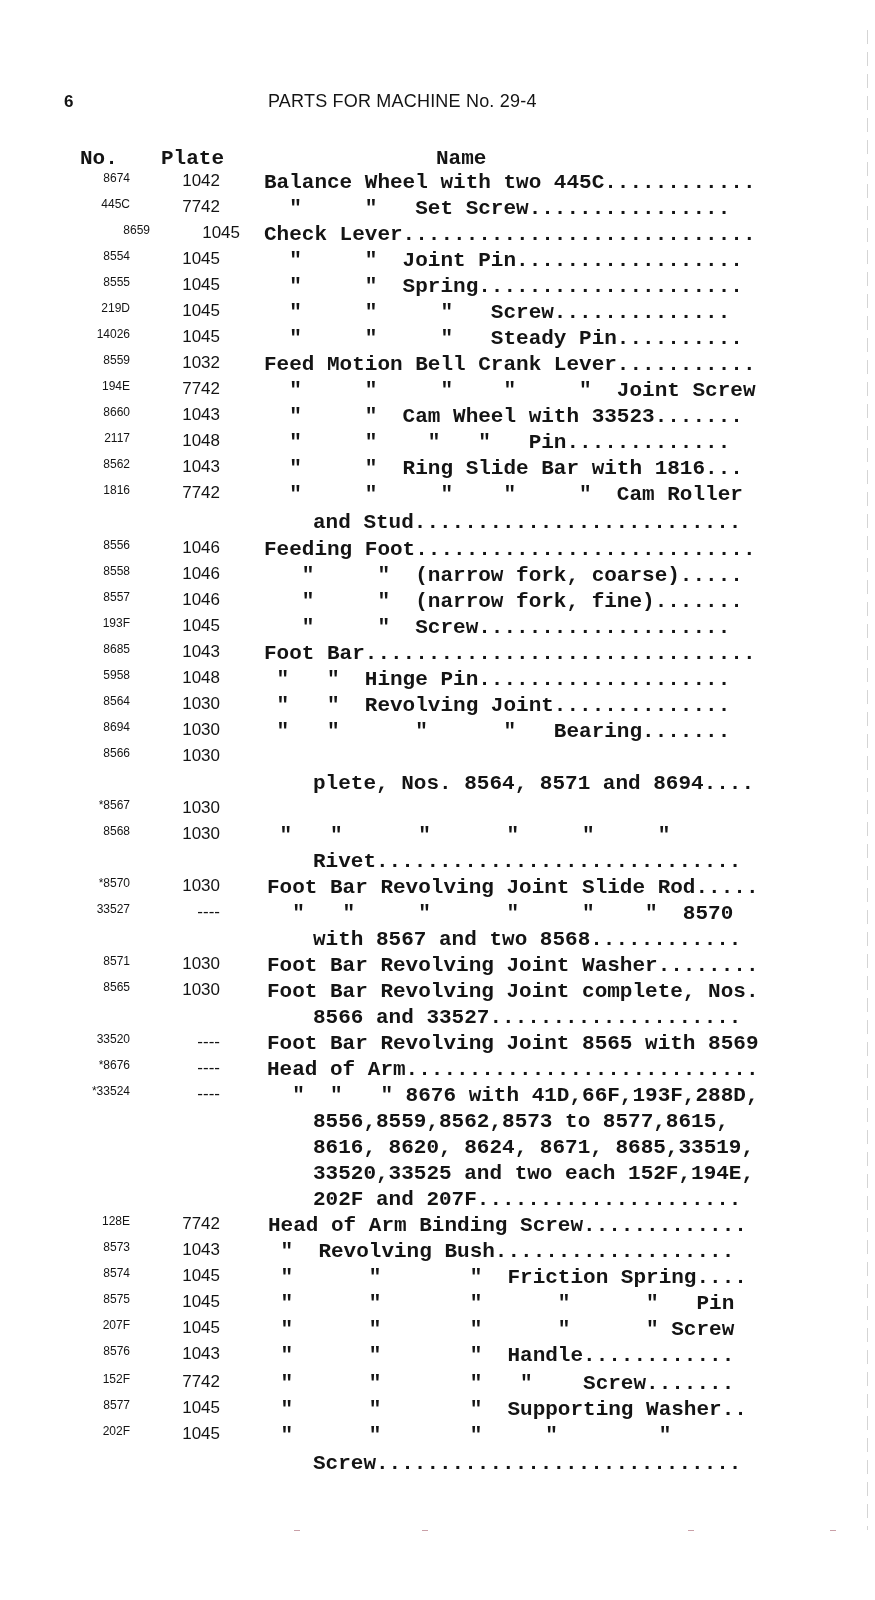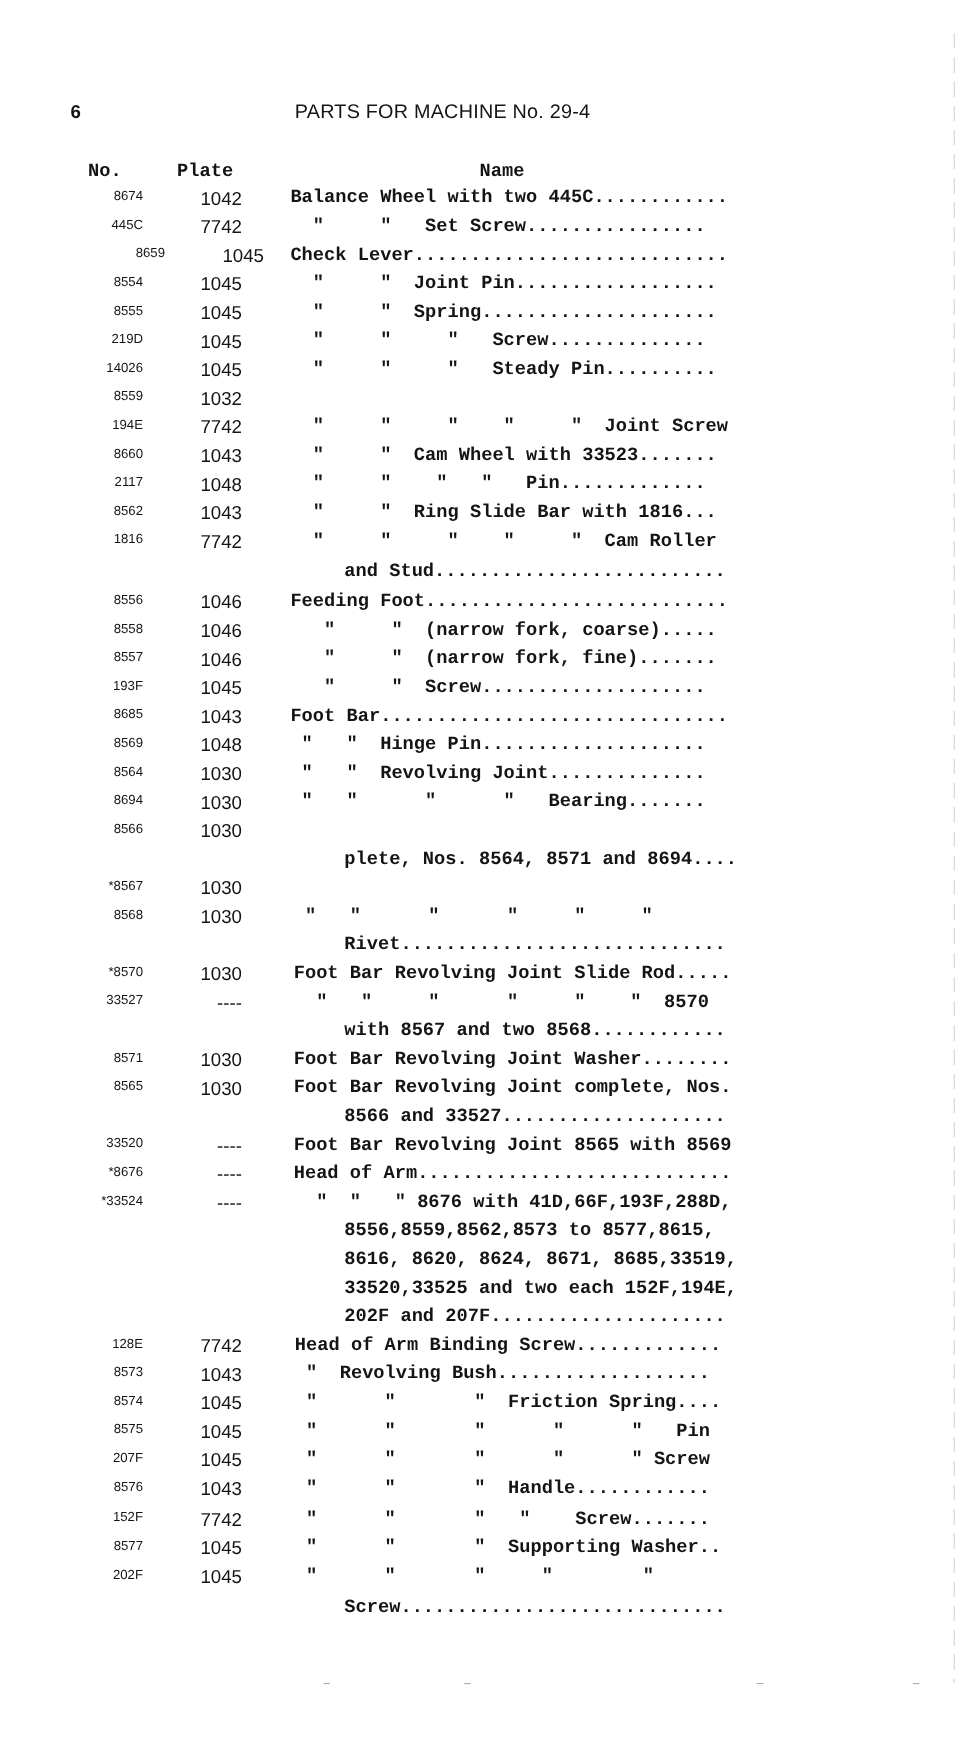--- a/index.html
+++ b/index.html
@@ -25,21 +25,21 @@
     .page-title {
       position: absolute;
       left: 268px;
       top: 91px;
       font-family: "Liberation Sans", sans-serif;
       font-size: 18px;
       letter-spacing: 0.2px;
     }
     .mono {
       font-family: "Liberation Mono", "DejaVu Sans Mono", monospace;
-      font-size: 17px;
+      font-size: 21px;
       font-weight: bold;
       white-space: pre;
     }
     .hdr {
       position: absolute;
       top: 147px;
     }
     .row {
       position: absolute;
       left: 0;
@@ -128,20 +128,21 @@
         <span class="c-name mono" style="left: 264px;">  "     "     "   Screw..............</span>
       </div>
       <div class="row" style="top: 327px;">
         <span class="c-no">14026</span>
         <span class="c-plate">1045</span>
         <span class="c-name mono" style="left: 264px;">  "     "     "   Steady Pin..........</span>
       </div>
       <div class="row" style="top: 353px;">
         <span class="c-no">8559</span>
         <span class="c-plate">1032</span>
+        <span class="c-name mono" style="left: 264px;">Feed Motion Bell Crank Lever...........</span>
       </div>
       <div class="row" style="top: 379px;">
         <span class="c-no">194E</span>
         <span class="c-plate">7742</span>
         <span class="c-name mono" style="left: 264px;">  "     "     "    "     "  Joint Screw</span>
       </div>
       <div class="row" style="top: 405px;">
         <span class="c-no">8660</span>
         <span class="c-plate">1043</span>
         <span class="c-name mono" style="left: 264px;">  "     "  Cam Wheel with 33523.......</span>
@@ -185,21 +186,21 @@
         <span class="c-no">193F</span>
         <span class="c-plate">1045</span>
         <span class="c-name mono" style="left: 264px;">   "     "  Screw....................</span>
       </div>
       <div class="row" style="top: 642px;">
         <span class="c-no">8685</span>
         <span class="c-plate">1043</span>
         <span class="c-name mono" style="left: 264px;">Foot Bar...............................</span>
       </div>
       <div class="row" style="top: 668px;">
-        <span class="c-no">8569</span>
+        <span class="c-no">5958</span>
         <span class="c-plate">1048</span>
         <span class="c-name mono" style="left: 264px;"> "   "  Hinge Pin....................</span>
       </div>
       <div class="row" style="top: 694px;">
         <span class="c-no">8564</span>
         <span class="c-plate">1030</span>
         <span class="c-name mono" style="left: 264px;"> "   "  Revolving Joint..............</span>
       </div>
       <div class="row" style="top: 720px;">
         <span class="c-no">8694</span>

